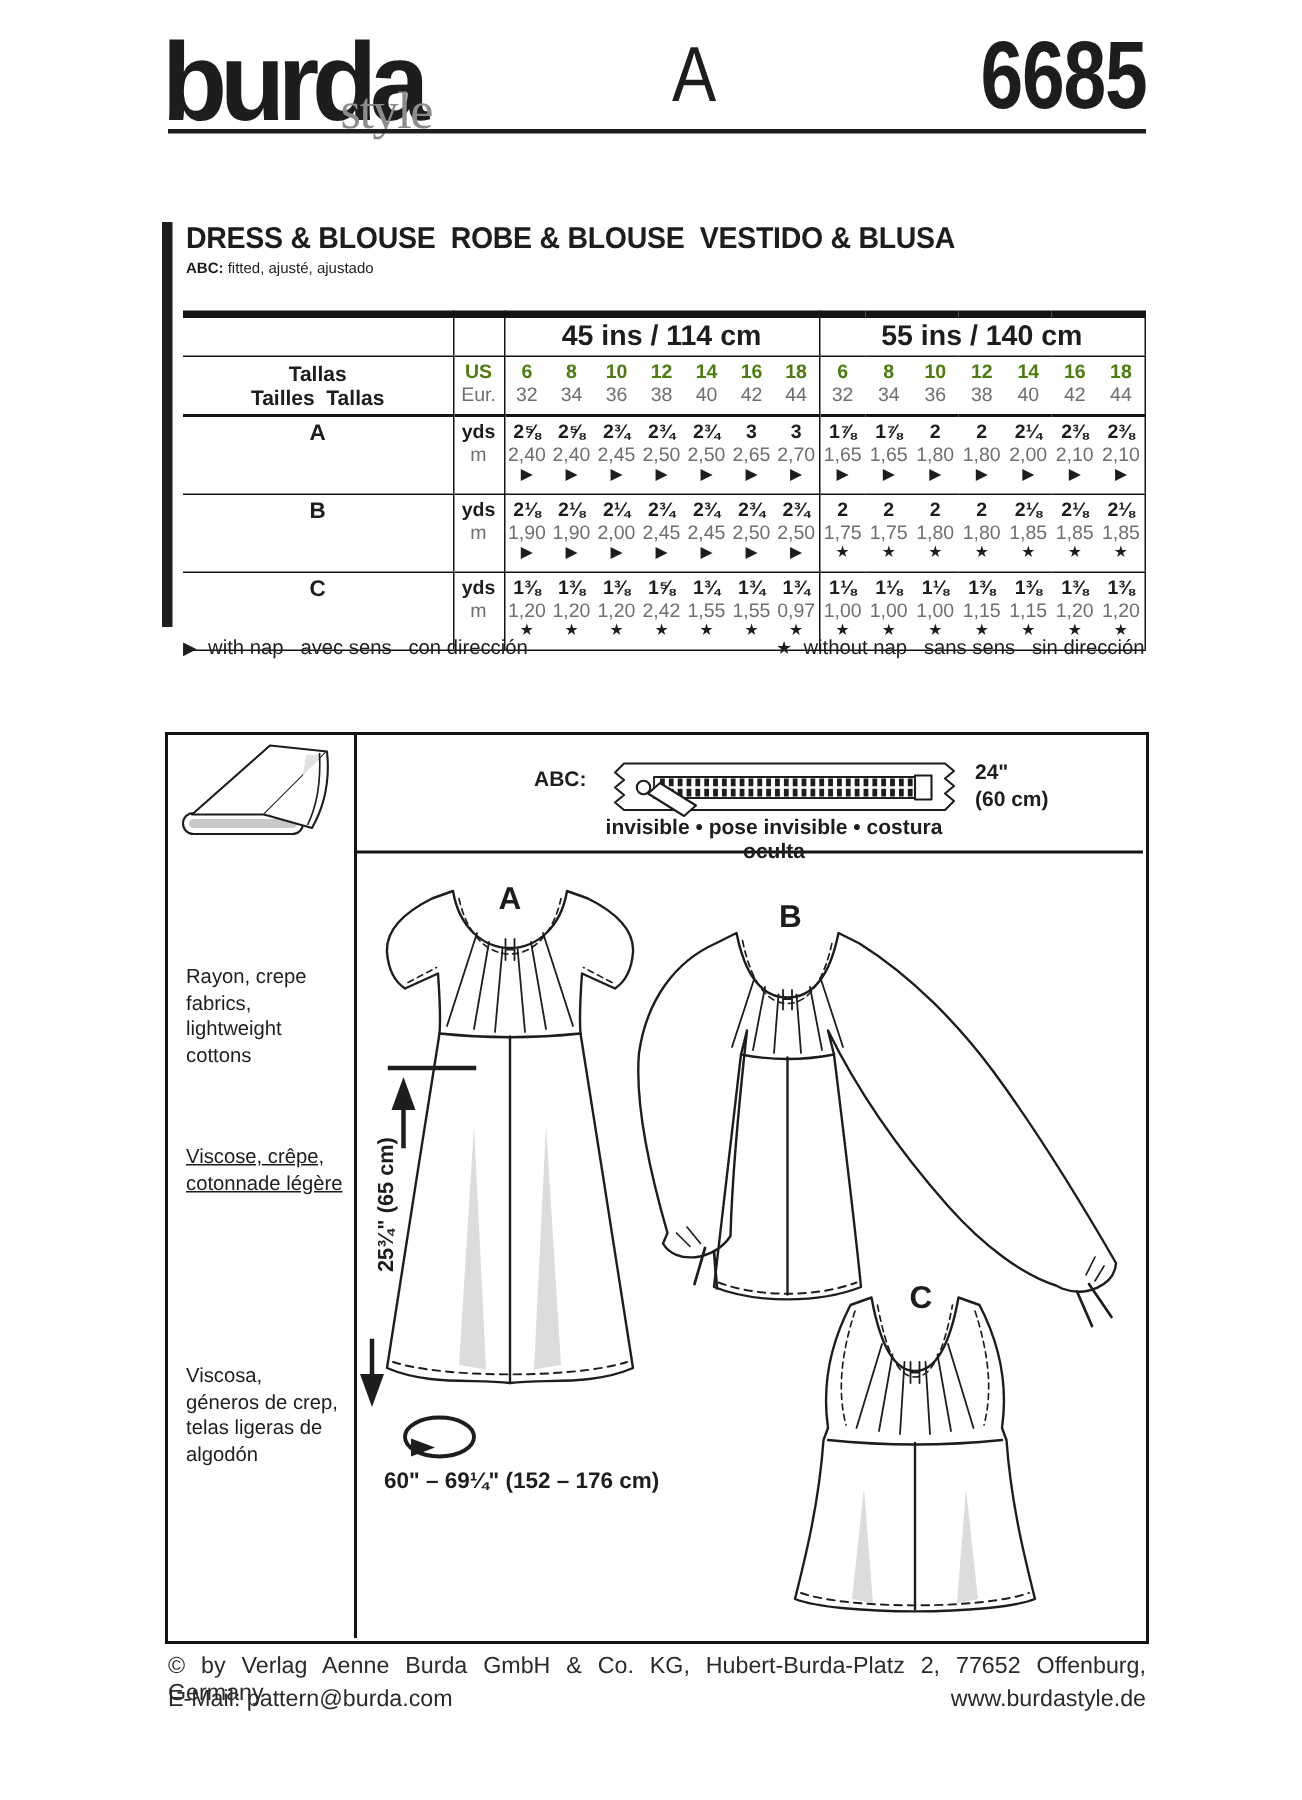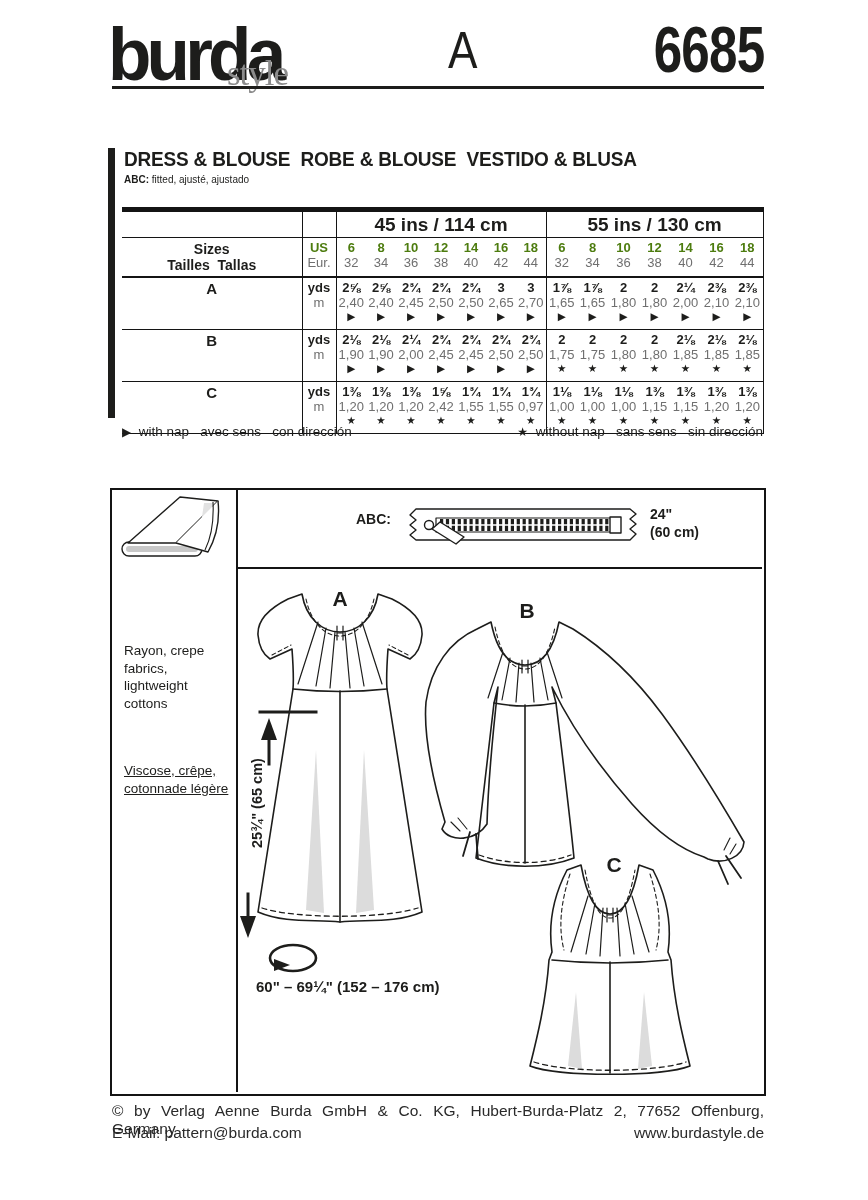--- a/index.html
+++ b/index.html
@@ -90,25 +90,25 @@
       <col style="width:180px">
         <col style="width:34px">
       <col span="7" style="width:30px">
         <col span="7" style="width:31px">
     </colgroup>
     <tbody>
         <tr class="h1">
           <td class="lblc"></td>
           <td class="vl-l vl-r"></td>
           <td class="vl-r" colspan="7">45 ins / 114 cm</td>
-          <td colspan="7">55 ins / 130 cm</td>
+          <td colspan="7">55 ins / 140 cm</td>
         </tr>
         <tr class="h2">
           <td class="lblc">
-            <div class="l1">Sizes</div>
+            <div class="l1">Tallas</div>
             <div class="l2">Tailles  Tallas</div>
           </td>
           <td class="unitc vl-l vl-r">
             <div class="us">US</div>
             <div class="eur">Eur.</div>
           </td>
           <td>
             <div class="us">6</div>
             <div class="eur">32</div>
           </td>
@@ -420,37 +420,41 @@
       <path d="M88,13 L97,13 L90,58 L82,55 Z" fill="#e2e2e2" stroke="none"></path>
       <path d="M102,11 C104,30 100,48 92,62 L60,53" fill="#fff"></path>
       <path d="M97,12 C98,32 95,48 89,60" fill="none" stroke-width="1.1"></path>
     </g>
   </svg>
 
   <div class="abs fabric-text ft-en">Rayon, crepe fabrics,
 lightweight cottons</div>
   <div class="abs fabric-text ft-fr">Viscose, crêpe,
 cotonnade légère</div>
+  <div class="abs fabric-text ft-es">Viscosa,
+géneros de crep,
+telas ligeras de algodón</div>
 
   <div class="abs zip-label">ABC:</div>
   <svg class="abs" style="left:404px;top:502px" width="244" height="48" viewBox="0 0 244 48">
     <g stroke="#1d1d1b" fill="#fff" stroke-width="1.4" stroke-linejoin="round">
       <path d="M12,7 L226,7 L232,12 L226,17 L232,22 L226,27 L232,32 L226,38 L12,38 L6,33 L12,28 L6,23 L12,18 L6,13 Z"></path>
       <rect x="32" y="16" width="176" height="14" fill="#fff" stroke-width="1.2"></rect>
     </g>
     <line x1="36" y1="23" x2="205" y2="23" stroke="#1d1d1b" stroke-width="12" stroke-dasharray="3.2,2.7"></line>
     <line x1="34" y1="23" x2="206" y2="23" stroke="#fff" stroke-width="1.6"></line>
     <g stroke="#1d1d1b" fill="#fff" stroke-width="1.4" stroke-linejoin="round">
       <circle cx="25" cy="23" r="4.5"></circle>
       <path d="M28,27 L52,42 L60,35 L36,20 Z"></path>
       <rect x="206" y="15" width="11" height="16"></rect>
     </g>
   </svg>
   <div class="abs zip-len">24"
 (60 cm)</div>
+  <div class="abs zip-caption">invisible • pose invisible • costura oculta</div>
 
   <svg class="abs" style="left:236px;top:572px" width="528" height="520" viewBox="0 0 528 520">
 
     <g stroke="#1d1d1b" stroke-width="1.6" fill="none" stroke-linecap="round" stroke-linejoin="round">
       <path fill="#fff" d="M66,22 L52,27
         C36,35 21,47 22,63 C23,75 28,83 34,87 L56,77
         C57,91 58,105 57,117
         C46,185 30,290 22,340
         C50,352 80,347 104,350 C128,347 158,352 186,340
         C178,290 162,185 151,117

